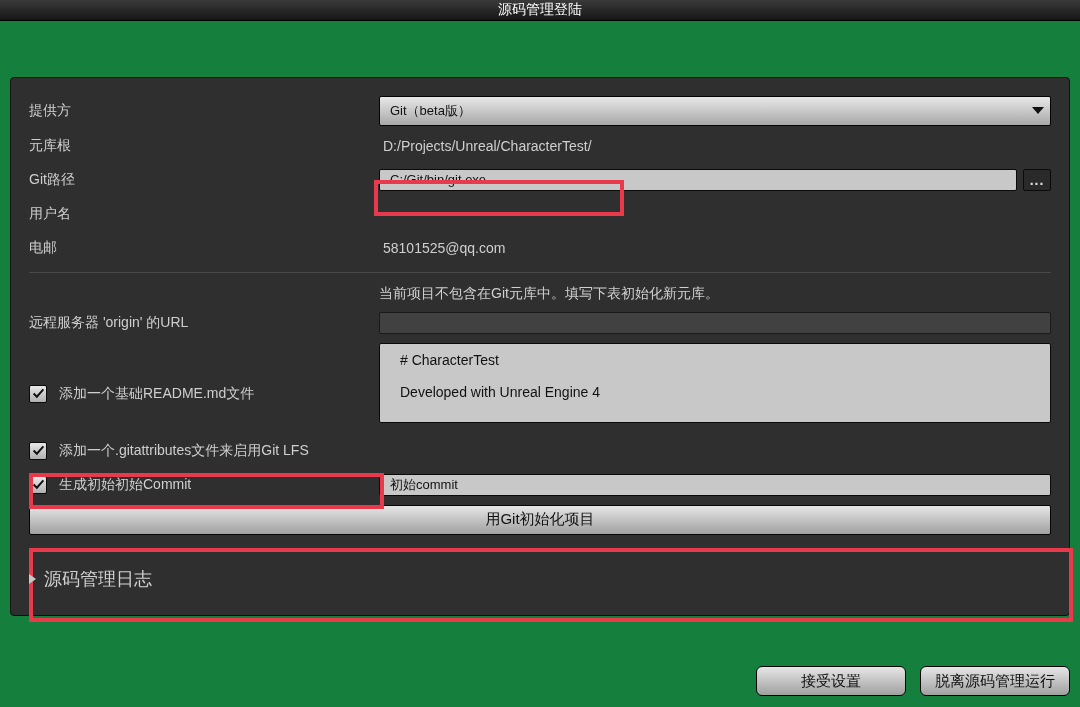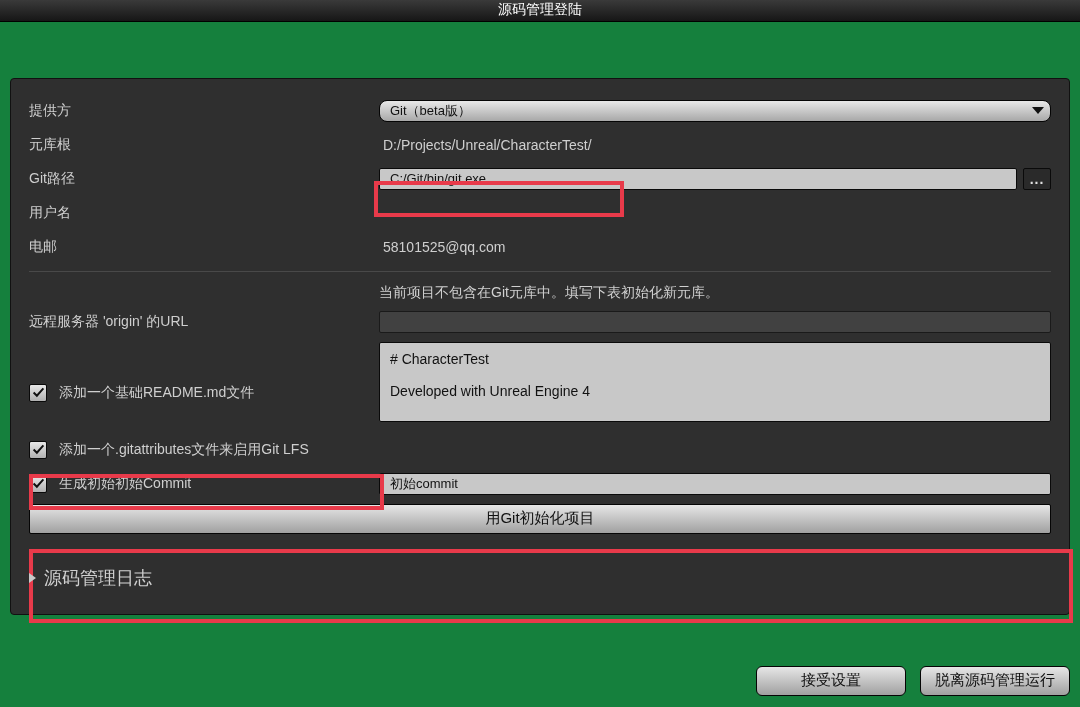--- a/index.html
+++ b/index.html
@@ -55,24 +55,24 @@
       display: flex;
       align-items: center;
     }
     .info-value {
       color: #cfcfcf;
       font-size: 14px;
       padding-left: 4px;
     }
     .dropdown {
       flex: 1;
-      height: 22px;
+      height: 30px;
       background: linear-gradient(to bottom, #e8e8e8, #a8a8a8);
       border: 1px solid #050505;
-      border-radius: 8px;
+      border-radius: 2px;
       display: flex;
       align-items: center;
       justify-content: space-between;
       padding: 0 6px 0 10px;
       color: #111;
       font-size: 13px;
       cursor: pointer;
     }
     .dropdown .arrow-down {
       width: 0; height: 0;
@@ -138,21 +138,21 @@
     }
     .checkbox svg { width: 13px; height: 13px; }
     .textarea {
       flex: 1;
       height: 80px;
       background: #c8c8c8;
       border: 1px solid #0a0a0a;
       border-radius: 2px;
       color: #111;
       font-size: 14px;
-      padding: 8px 10px;
+      padding: 8px 20px;
       outline: none;
       resize: none;
       font-family: inherit;
       white-space: pre-wrap;
     }
     .big-button {
       width: 100%;
       height: 30px;
       background: linear-gradient(to bottom, #e6e6e6, #a0a0a0);
       border: 1px solid #050505;

